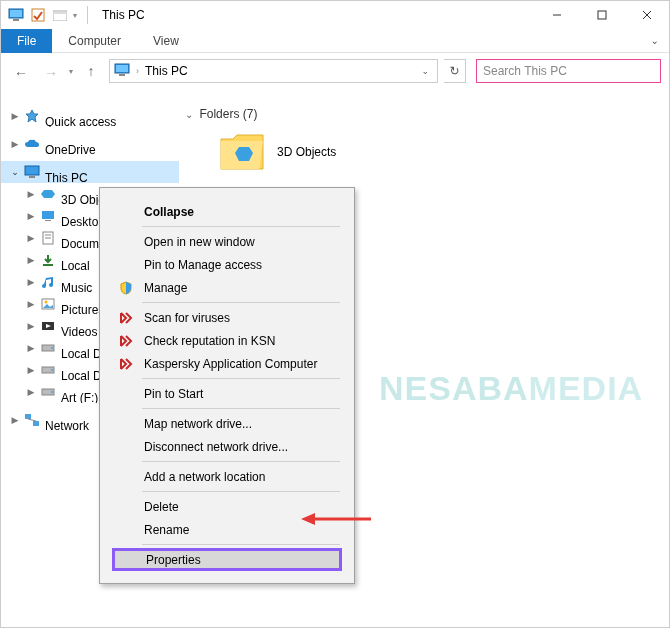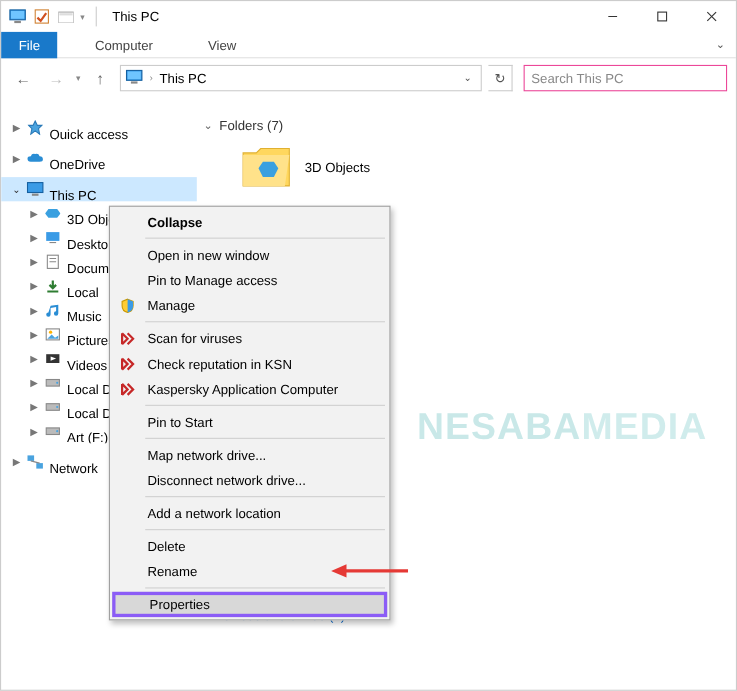--- a/index.html
+++ b/index.html
@@ -4,21 +4,21 @@
 <style>
 * { box-sizing: border-box; margin: 0; padding: 0; font-family: "Segoe UI", Tahoma, sans-serif; }
 body { width: 670px; height: 628px; background: #fff; overflow: hidden; position: relative; border: 1px solid #ccc; }
 .titlebar { height: 28px; display: flex; align-items: center; font-size: 12px; }
 .tb-left { display: flex; align-items: center; gap: 4px; padding-left: 6px; }
 .qat-icon { width: 18px; height: 18px; display: flex; align-items: center; justify-content: center; }
 .tb-sep { width: 1px; height: 18px; background: #ccc; margin: 0 6px; }
 .tb-title { padding-left: 4px; }
 .tb-btns { margin-left: auto; display: flex; }
 .tb-btn { width: 45px; height: 28px; display: flex; align-items: center; justify-content: center; font-size: 11px; }
-.ribbon-tabs { height: 24px; display: flex; align-items: center; font-size: 12px; border-bottom: 1px solid #e1e1e1; position: relative; gap: 18px; }
+.ribbon-tabs { height: 24px; display: flex; align-items: center; font-size: 12px; border-bottom: 1px solid #e1e1e1; position: relative; }
 .rt-file { background: #1979ca; color: #fff; padding: 0 16px; height: 24px; display: flex; align-items: center; }
 .rt-tab { padding: 0 16px; color: #444; height: 24px; display: flex; align-items: center; }
 .rt-caret { position: absolute; right: 10px; font-size: 10px; color: #555; }
 .navbar { height: 36px; display: flex; align-items: center; padding: 4px 8px; gap: 6px; }
 .nav-btn { width: 24px; height: 24px; display: flex; align-items: center; justify-content: center; color: #666; font-size: 14px; }
 .nav-btn.disabled { color: #bbb; }
 .nav-drop { font-size: 8px; color: #888; }
 .addr { flex: 1; height: 24px; border: 1px solid #ccc; display: flex; align-items: center; padding: 0 4px; font-size: 12px; gap: 6px; }
 .addr-drop { margin-left: auto; font-size: 9px; color: #555; padding: 0 4px; }
 .refresh { width: 22px; height: 24px; border: 1px solid #ccc; border-left: none; display: flex; align-items: center; justify-content: center; font-size: 12px; color: #555; }
@@ -32,21 +32,21 @@
 .tree-lbl { padding-left: 2px; margin-top: 12px; }
 .tree-spacer { height: 6px; }
 .tree-child { padding-left: 24px; }
 .content { flex: 1; padding: 18px 0 0 0; font-size: 12px; position: relative; }
 .group-hdr { display: flex; align-items: center; gap: 6px; color: #333; padding-left: 6px; }
 .group-caret { color: #666; font-size: 10px; }
 .item-tile { display: flex; align-items: center; gap: 12px; padding: 12px 0 0 40px; }
 .folder-big { width: 46px; height: 38px; position: relative; }
 .devices-hdr { position: absolute; bottom: 60px; left: 6px; display: flex; align-items: center; gap: 6px; color: #0066cc; }
 .devices-hdr .group-caret { color: #0066cc; }
-.ctx-menu { position: absolute; left: 98px; top: 186px; width: 256px; background: #f2f2f2; border: 1px solid #a0a0a0; box-shadow: 2px 3px 5px rgba(0,0,0,0.25); font-size: 12px; padding: 2px; z-index: 10; }
+.ctx-menu { position: absolute; left: 98px; top: 186px; width: 256px; background: #f2f2f2; border: 1px solid #a0a0a0; box-shadow: 2px 3px 5px rgba(0,0,0,0.25); font-size: 12px; padding: 12px; z-index: 10; }
 .ctx-item { height: 23px; display: flex; align-items: center; padding-left: 32px; position: relative; }
 .ctx-item.hover { background: #d8d8d8; border: 3px solid #8b5cf6; padding-left: 31px; }
 .ctx-sep { height: 1px; background: #d0d0d0; margin: 3px 2px 3px 30px; }
 .ctx-icon { position: absolute; left: 6px; width: 16px; height: 16px; display: flex; align-items: center; justify-content: center; }
 .red-arrow { position: absolute; left: 300px; top: 510px; z-index: 11; }
 .watermark { position: absolute; left: 200px; top: 280px; font-size: 34px; font-weight: 600; color: rgba(100,190,190,0.35); letter-spacing: 1px; z-index: 0; pointer-events: none; }
 .watermark .m2 { color: rgba(120,200,200,0.35); }
 </style>
 </head>
 <body>

